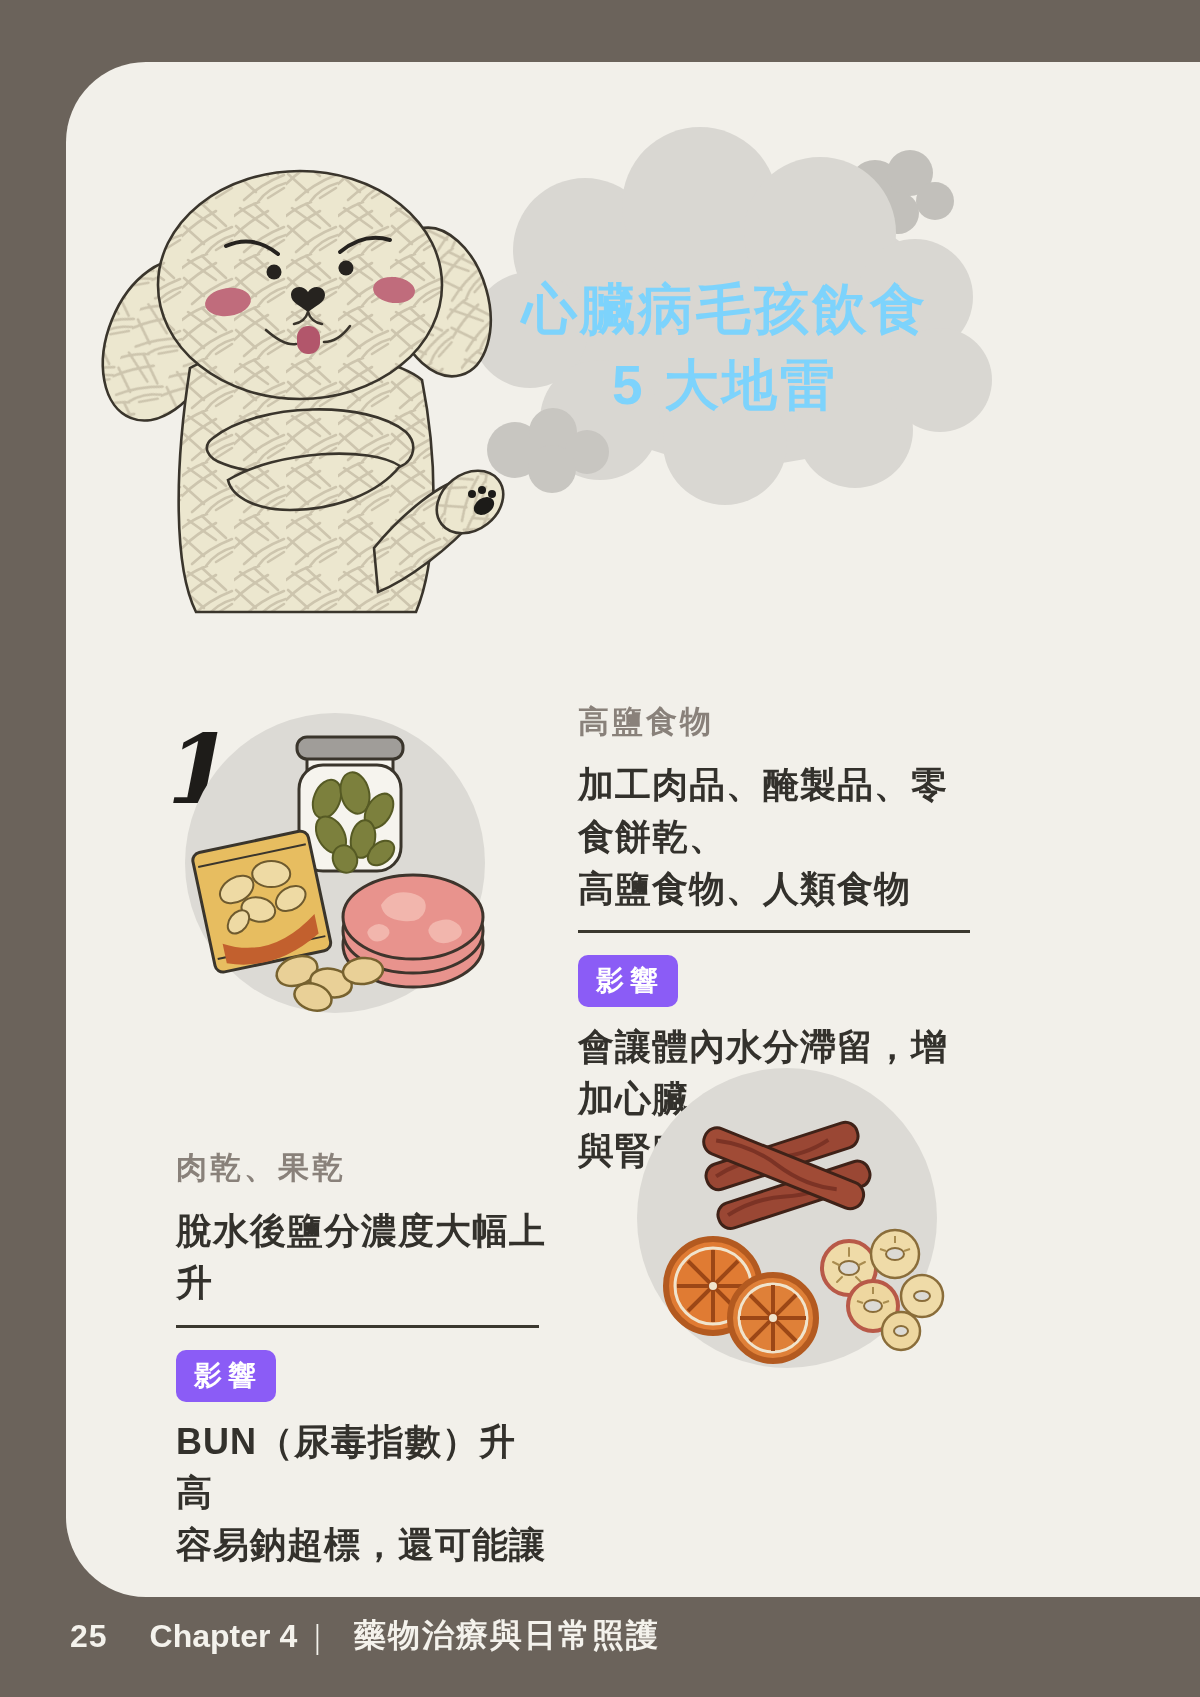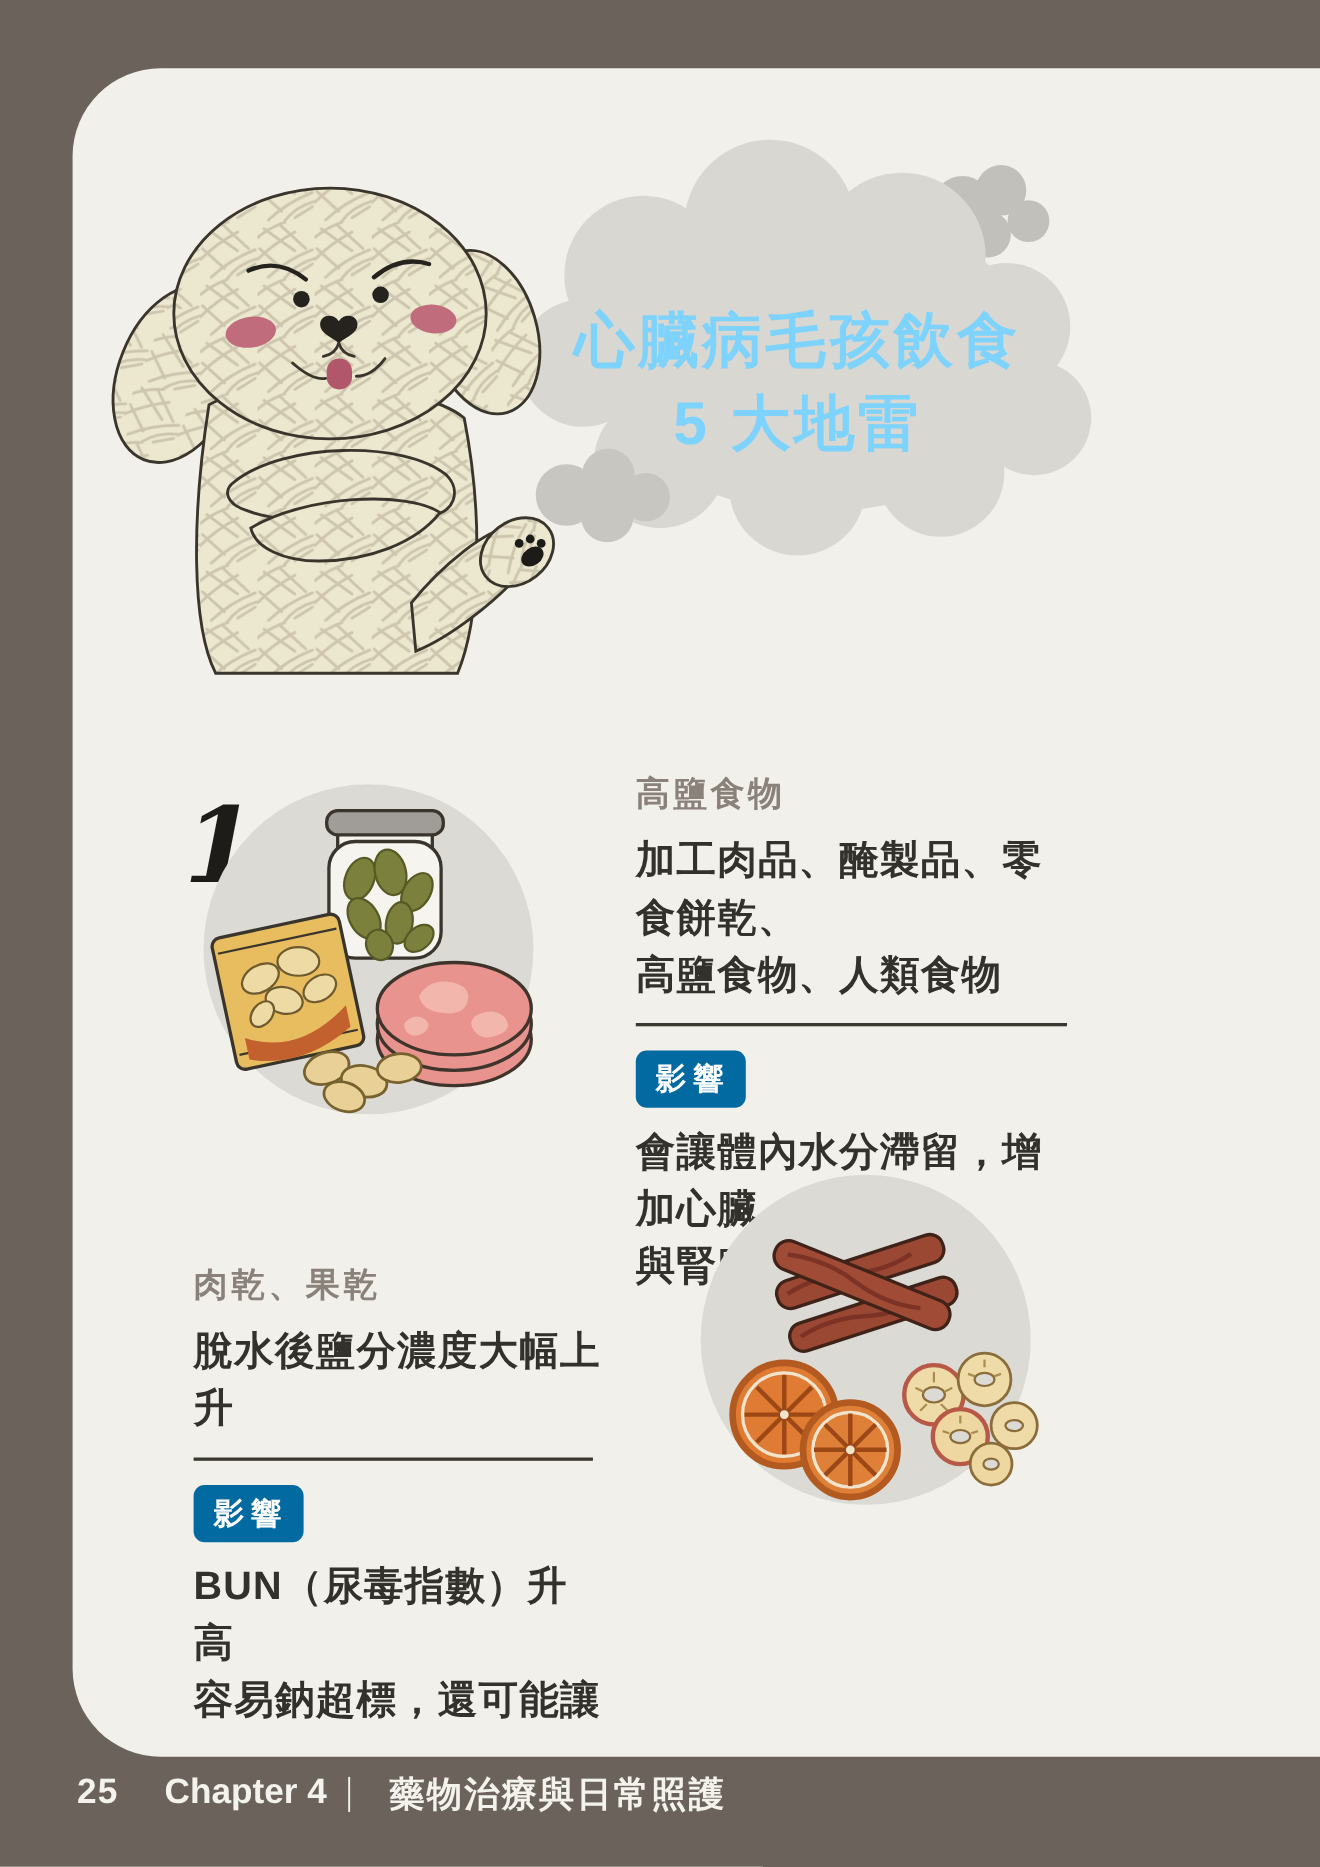--- a/index.html
+++ b/index.html
@@ -25,33 +25,33 @@
   
   .food-circle{width:300px;height:300px;border-radius:50%;background:#dcdad5;}
   .big-num{
     font-family:"DejaVu Serif","Liberation Serif",serif;
     font-style:italic;font-weight:bold;
     font-size:95px;color:#1e1c19;line-height:1;
   }
   
   .tblock{width:405px;}
   .t-heading{color:#89817a;font-weight:bold;font-size:31px;letter-spacing:3px;line-height:1;}
-  .t-desc{color:#33312c;font-weight:bold;font-size:36px;line-height:1.44;letter-spacing:1px;margin-top:22px;font-family:Liberation Mono, monospace;}
+  .t-desc{color:#33312c;font-weight:bold;font-size:36px;line-height:1.44;letter-spacing:1px;margin-top:22px;}
   .t-rule{height:3px;background:#3b382f;margin-top:16px;}
   .badge{
     display:inline-block;margin-top:22px;
-    background:#0369a1;color:#ffffff;
+    background:#8b5cf6;color:#ffffff;
     font-weight:bold;font-size:28px;letter-spacing:6px;
     padding:7px 14px 7px 18px;border-radius:10px;
   }
   .t-effect{color:#33312c;font-weight:bold;font-size:36px;line-height:1.44;letter-spacing:1px;margin-top:14px;}
   
   .footer{
     left:0;top:1610px;width:1200px;height:52px;
-    display:flex;align-items:flex-start;
+    display:flex;align-items:center;
     color:#f4f2ec;font-size:32px;font-weight:bold;
   }
   .footer .pnum{margin-left:70px;letter-spacing:1px;}
   .footer .chap{margin-left:42px;}
   .footer .divider{
     display:inline-block;margin:0 16px;
     color:#f4f2ec;font-weight:normal;font-size:34px;
     transform:scaleX(.6);
   }
   .footer .ctitle{letter-spacing:2px;margin-left:16px;}

